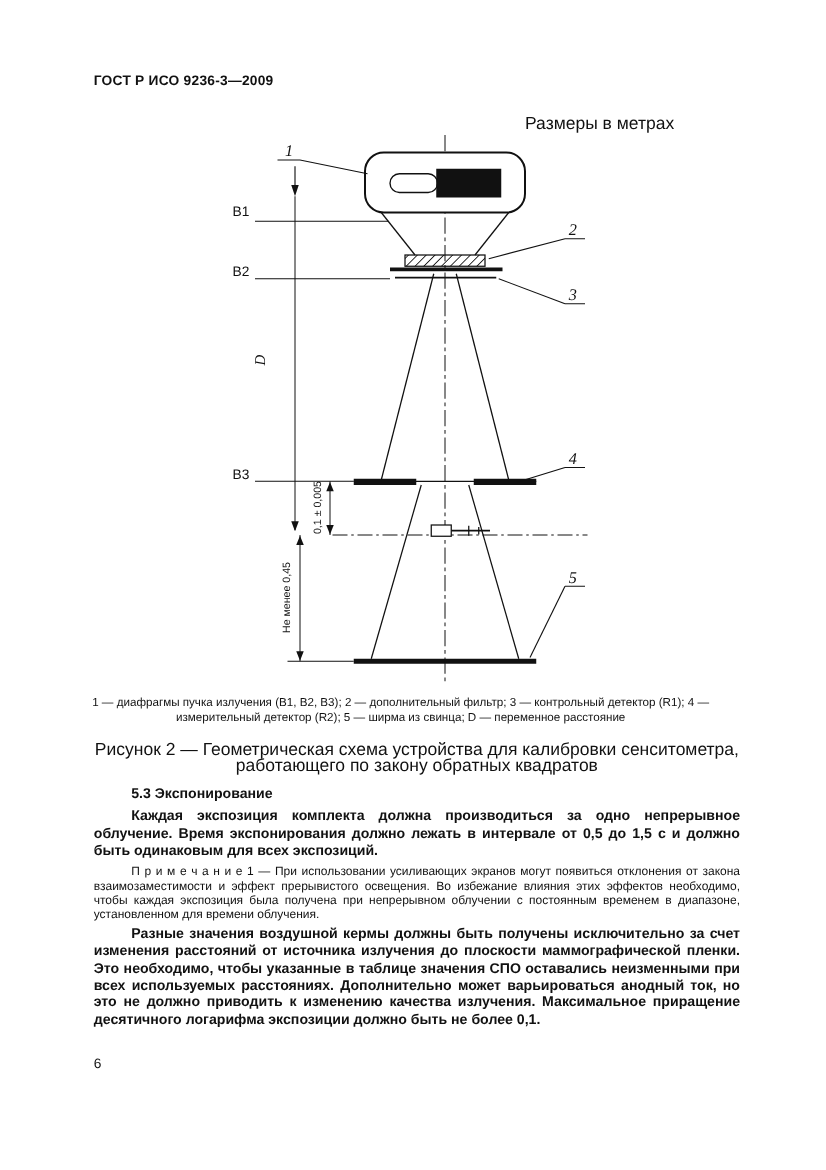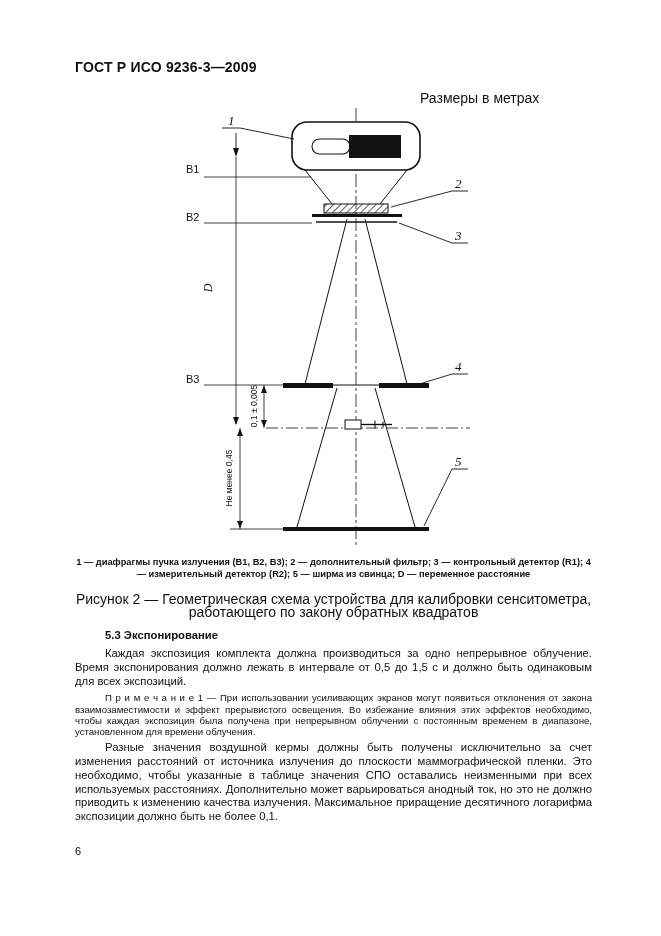--- a/index.html
+++ b/index.html
@@ -2,43 +2,43 @@
 <html><head>
 <meta charset="utf-8">
 <style>
   html,body { margin:0; padding:0; background:#ffffff; }
   .page {
     position:relative; width:661px; height:936px; background:#ffffff;
     font-family:"Liberation Sans", sans-serif; color:#111; overflow:hidden;
   }
   .doc-header {
     position:absolute; left:75px; top:59px;
-    font-size:14px; font-weight:bold; letter-spacing:0.2px;
+    font-size:11px; font-weight:bold; letter-spacing:0.2px;
   }
   .units-note {
     position:absolute; left:420px; top:90px; font-size:14px;
   }
   .fig-svg { position:absolute; left:165px; top:100px; }
   .legend {
-    position:absolute; left:75px; top:556px; width:517px;
-    font-size:9.3px; line-height:12px; text-align:center;font-weight:bold;
+    position:absolute; left:62px; top:556px; width:517px;
+    font-size:9.3px; line-height:12px; text-align:center;
   }
   .caption {
     position:absolute; left:75px; top:593px; width:517px;
     font-size:14px; line-height:13px; text-align:center;
   }
   .sec-heading {
     position:absolute; left:75px; top:629px; width:517px;
     padding-left:30px; box-sizing:border-box;
     font-size:11.3px; font-weight:bold;
   }
   .bodytext { position:absolute; left:75px; top:647px; width:517px; }
   .bodytext p.body {
     font-size:11.3px; line-height:13.8px; text-align:justify;
-    text-indent:30px; margin:0 0 1px 0;
+    text-indent:30px; margin:0 0 1px 0;font-weight:bold;
   }
   .bodytext p.note {
     font-size:9.6px; line-height:11.2px; text-align:justify;
     text-indent:30px; margin:4px 0 4px 0;
   }
   .pagenum { position:absolute; left:75px; top:845px; font-size:11px; }
   
   .pos  { font-family:"Liberation Serif", serif; font-style:italic; font-size:13px; fill:#111; }
   .posD { font-family:"Liberation Serif", serif; font-style:italic; font-size:12px; fill:#111; }
   .lbl  { font-family:"Liberation Sans", sans-serif; font-size:11px; fill:#111; }

